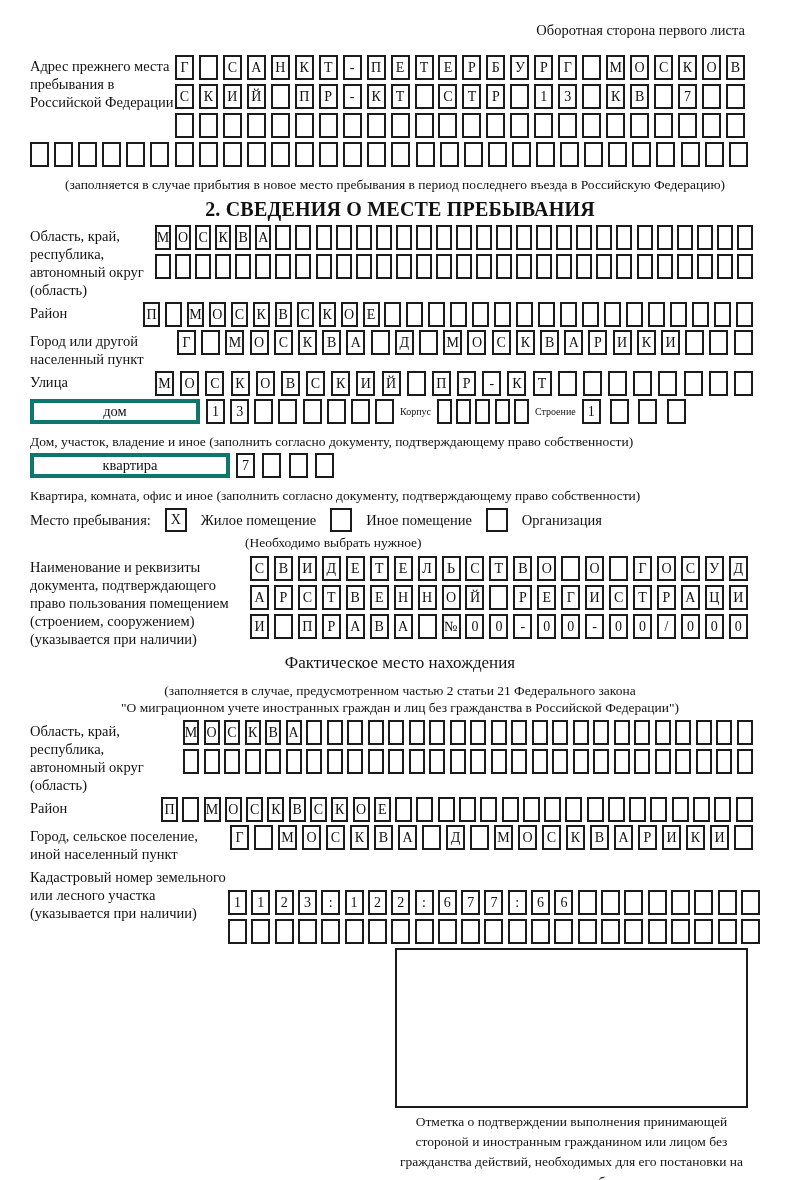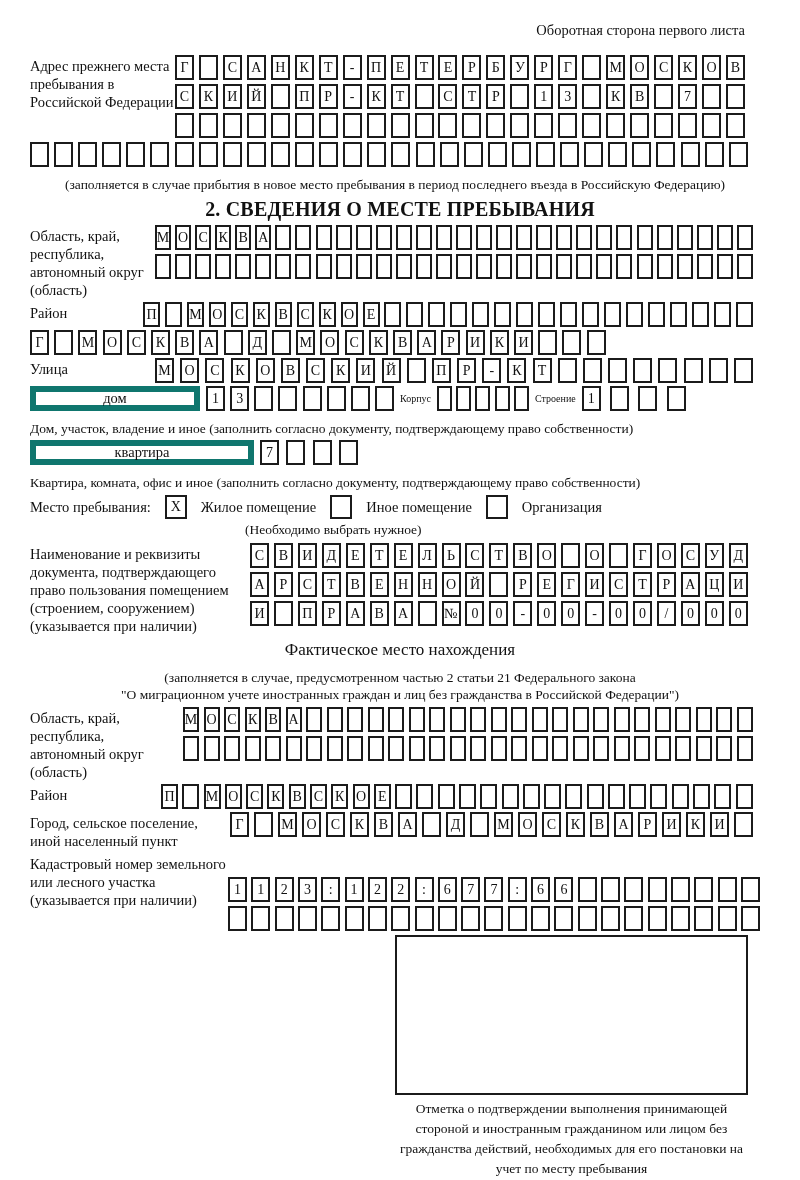--- a/index.html
+++ b/index.html
@@ -8,21 +8,21 @@
   .corner{padding:22px 55px 0 0;text-align:right;font-size:14.5px;margin-left:44px;}
   .sec{padding:0 40px 0 30px;}
   .frow{display:flex;align-items:flex-start;margin-top:3px;}
   .flabel{font-size:14.5px;line-height:18px;flex:none;padding-top:2px;}
   .inlbl{font-size:10px;line-height:25px;flex:none;}
   .stack{display:flex;flex-direction:column;gap:4px;}
   .cells{display:flex;justify-content:space-between;flex:none;}
   .cell{box-sizing:border-box;width:var(--cw,19px);height:25px;border:2px solid #1b1b1b;
         display:flex;align-items:center;justify-content:center;
         font-size:14px;line-height:1;flex:none;background:#fff;}
-  .labelbox{box-sizing:border-box;height:25px;border:6px solid #0f766e;flex:none;
+  .labelbox{box-sizing:border-box;height:25px;border:4px solid #0f766e;flex:none;
         display:flex;align-items:center;justify-content:center;font-size:14.5px;}
   .note{font-size:13.5px;line-height:17px;margin-top:9px;}
   .center{text-align:center;}
   .heading{font-size:20px;font-weight:bold;text-align:center;margin-top:5px;letter-spacing:.2px;}
   .heading2{font-size:17px;font-weight:normal;text-align:center;margin-top:5px;}
   .stayrow{display:flex;align-items:center;gap:14px;margin-top:4px;font-size:14.5px;}
   .cbox{box-sizing:border-box;width:22px;height:24px;border:2px solid #1b1b1b;flex:none;
         display:flex;align-items:center;justify-content:center;font-size:14px;}
   .domrow{display:flex;align-items:center;gap:6px;margin-top:3px;}
   .stampbox{box-sizing:border-box;width:353px;height:160px;border:2px solid #1b1b1b;
@@ -256,20 +256,21 @@
           <span class="cell"></span>
           <span class="cell"></span>
           <span class="cell"></span>
           <span class="cell"></span>
           <span class="cell"></span>
           <span class="cell"></span>
         </div>
     </div>
 
     <div class="frow">
+      <div class="flabel" style="width:147px;">Город или другой населенный пункт</div>
       <div class="cells" style="width:576px;--cw:19px;">
           <span class="cell">Г</span>
           <span class="cell"></span>
           <span class="cell">М</span>
           <span class="cell">О</span>
           <span class="cell">С</span>
           <span class="cell">К</span>
           <span class="cell">В</span>
           <span class="cell">А</span>
           <span class="cell"></span>
@@ -345,21 +346,21 @@
       <div class="cells" style="width:104px;--cw:19px;">
           <span class="cell">1</span>
           <span class="cell"></span>
           <span class="cell"></span>
           <span class="cell"></span>
         </div>
     </div>
     <div class="note">Дом, участок, владение и иное (заполнить согласно документу, подтверждающему право собственности)</div>
 
     <div class="domrow">
-      <div class="labelbox" style="width:224px;">квартира</div>
+      <div class="labelbox" style="width:200px;">квартира</div>
       <div class="cells" style="width:98px;--cw:19px;">
           <span class="cell">7</span>
           <span class="cell"></span>
           <span class="cell"></span>
           <span class="cell"></span>
         </div>
     </div>
     <div class="note">Квартира, комната, офис и иное (заполнить согласно документу, подтверждающему право собственности)</div>
 
     <div class="stayrow">

